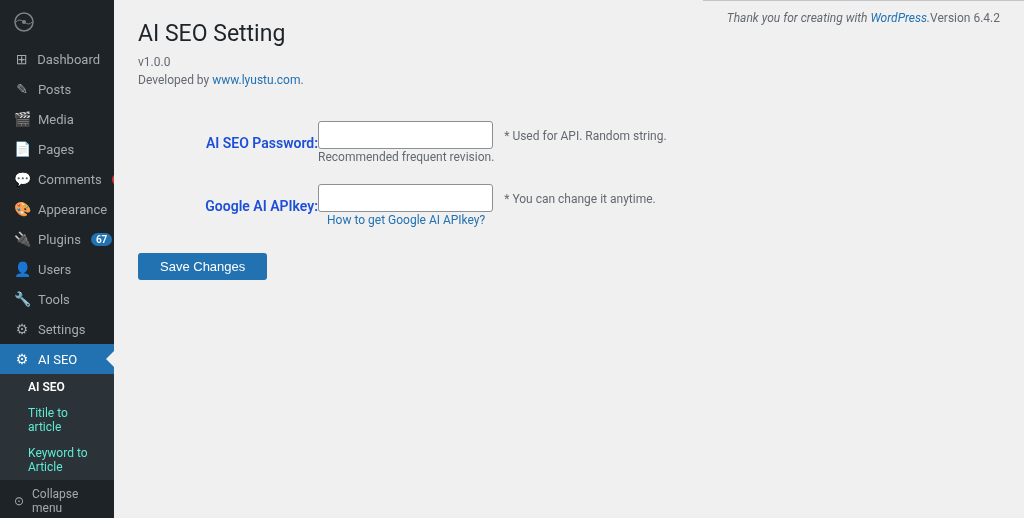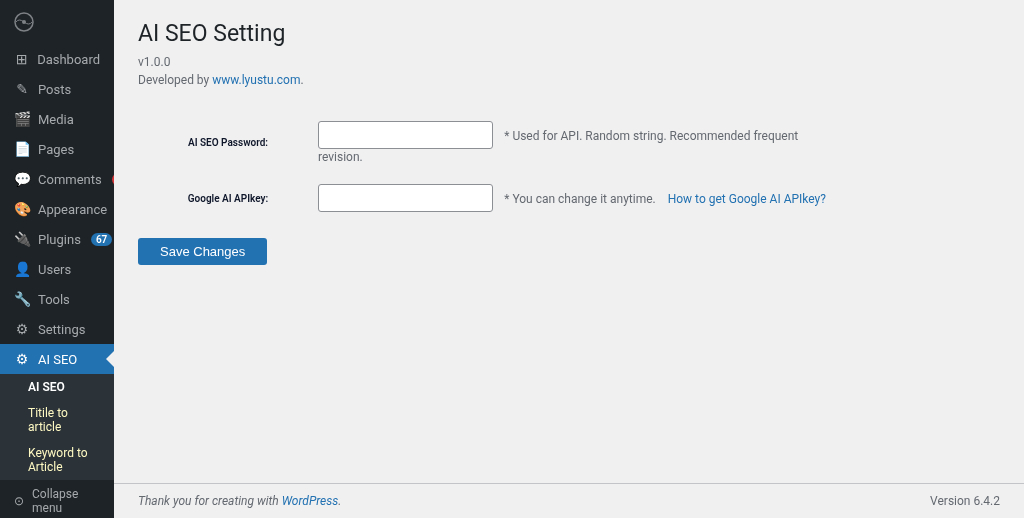--- a/index.html
+++ b/index.html
@@ -46,21 +46,21 @@
       margin-left: 2px;
       font-weight: 600;
     }
     .badge-blue {
       background: #2271b1;
     }
     .submenu { background: #2c3338; }
     .submenu-item {
       display: block;
       padding: 6px 14px 6px 28px;
-      color: #fef9c3;
+      color: #5eead4;
       cursor: pointer;
       font-size: 12px;
     }
     .submenu-item.active-sub { color: #fff; font-weight: 600; }
     .collapse-menu {
       display: flex;
       align-items: center;
       gap: 8px;
       padding: 7px 14px;
       color: #a7aaad;
@@ -76,21 +76,20 @@
       width: 0; height: 0;
       border-top: 8px solid transparent;
       border-bottom: 8px solid transparent;
       border-right: 8px solid #f0f0f1;
     }
 
     
     #main {
       flex: 1;
       display: flex;
-      flex-direction: column;
       background: #f0f0f1;
       overflow: hidden;
     }
     #content {
       flex: 1;
       padding: 20px 24px;
       overflow-y: auto;
       background: #f0f0f1;
     }
     h1.page-title {
@@ -99,26 +98,27 @@
       color: #1d2327;
       margin-bottom: 8px;
     }
     .version-text { color: #646970; font-size: 12px; margin-bottom: 4px; }
     .dev-text { color: #646970; font-size: 12px; margin-bottom: 24px; }
     .dev-text a { color: #2271b1; text-decoration: none; }
 
     .form-table { border-collapse: collapse; width: 100%; max-width: 700px; }
     .form-table tr td, .form-table tr th { padding: 10px 0; vertical-align: middle; }
     .form-table th {
+      text-align: right;
       padding-right: 16px;
       font-weight: 600;
-      color: #0f172a;
+      color: #1d4ed8;
       width: 180px;
       white-space: nowrap;
-      font-size: 10px;
+      font-size: 14px;
     }
     .form-table td { font-size: 13px; }
     .form-input {
       border: 1px solid #8c8f94;
       border-radius: 3px;
       padding: 4px 8px;
       font-size: 13px;
       width: 175px;
       background: #fff;
       color: #1d2327;

